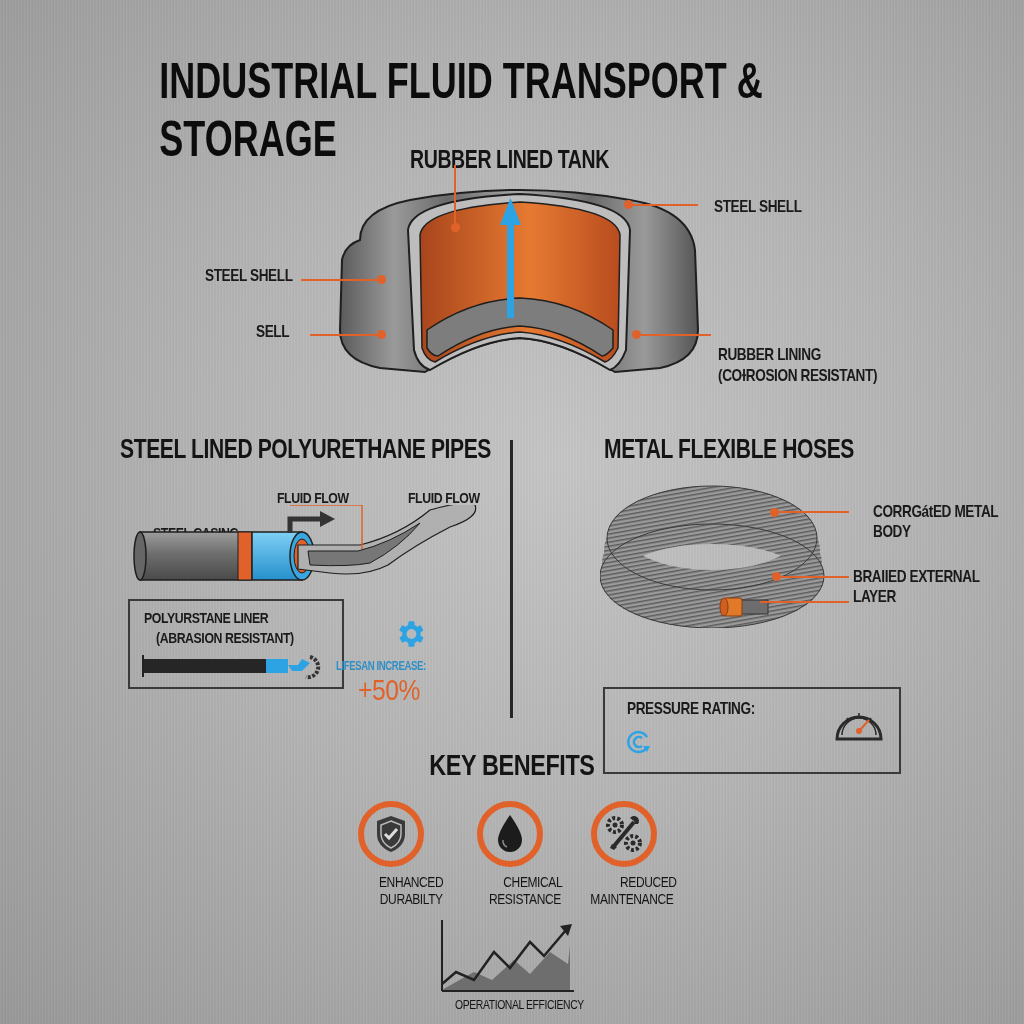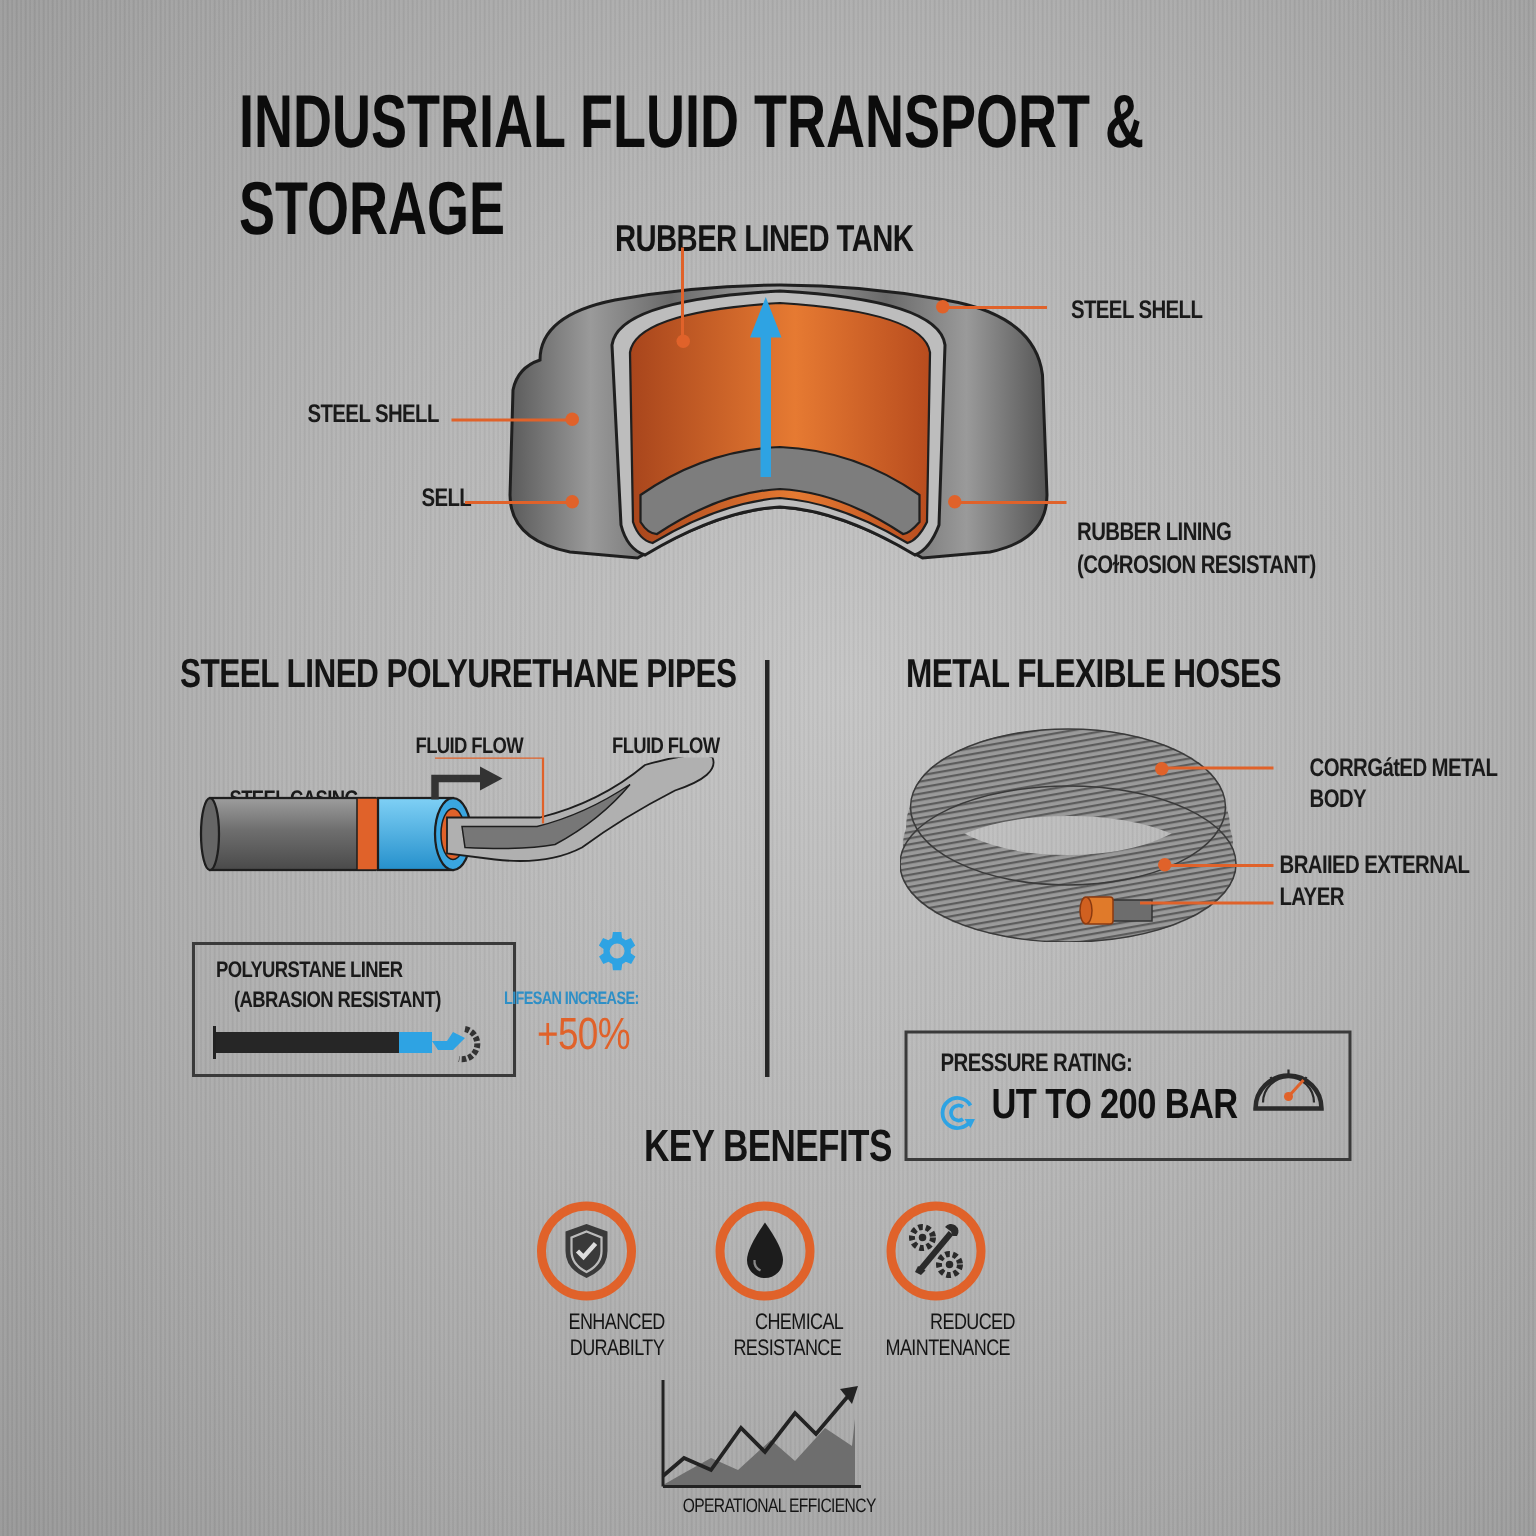--- a/index.html
+++ b/index.html
@@ -77,21 +77,21 @@
 <div class="abs" style="left:714px; top:197px;">
   <span class="cond lbl">STEEL SHELL</span>
 </div>
 
 <div class="abs" style="left:205px; top:266px;">
   <span class="cond lbl">STEEL SHELL</span>
 </div>
 <div class="callout" style="left:301px; top:279px; width:80px;"></div>
 <div class="cdot" style="left:377px; top:275px;"></div>
 
-<div class="abs" style="left:281px; top:322px;">
+<div class="abs" style="left:256px; top:322px;">
   <span class="cond lbl">SELL</span>
 </div>
 <div class="callout" style="left:310px; top:334px; width:70px;"></div>
 <div class="cdot" style="left:377px; top:330px;"></div>
 
 <div class="cdot" style="left:632px; top:330px;"></div>
 <div class="callout" style="left:636px; top:334px; width:75px;"></div>
 <div class="abs" style="left:718px; top:297px; line-height:21px;margin-top:47px;">
   <span class="cond lbl">RUBBER LINING</span><br>
   <span class="cond lbl">(COɫROSION RESISTANT)</span>
@@ -135,21 +135,21 @@
 
   <path d="M168 40 L230 40 Q270 30 300 5 Q335 -5 345 0 Q350 12 320 22 Q285 40 258 60 Q235 72 200 68 L168 64 Z" fill="#b0b0b0" stroke="#1e1e1e" stroke-width="1.2"></path>
   <path d="M178 46 L228 46 Q260 38 290 18 Q270 42 240 58 Q220 62 180 60 Z" fill="#777" stroke="#1e1e1e" stroke-width="1"></path>
 
   <path d="M160 28 L160 14 L192 14" fill="none" stroke="#333" stroke-width="5"></path>
   <polygon points="190,6 205,14 190,22" fill="#333"></polygon>
 
   <path d="M160 0 L232 0 L232 44" fill="none" stroke="#e0622a" stroke-width="1.5"></path>
 </svg>
 
-<div class="box" style="left:128px; top:628px; width:212px; height:86px;">
+<div class="box" style="left:128px; top:599px; width:212px; height:86px;">
   <div class="abs" style="left:14px; top:8px;">
     <span class="cond lbl-sm">POLYURSTANE LINER</span>
   </div>
   <div class="abs" style="left:26px; top:28px;">
     <span class="cond lbl-sm">(ABRASION RESISTANT)</span>
   </div>
   <svg class="abs" style="left:12px; top:50px;" width="190" height="30" viewBox="0 0 190 30">
     <rect x="0" y="4" width="2" height="22" fill="#222"></rect>
     <rect x="2" y="8" width="122" height="14" fill="#262626"></rect>
     <rect x="124" y="8" width="22" height="14" fill="#2ea3e3"></rect>
@@ -210,23 +210,20 @@
 
 <div class="box" style="left:603px; top:639px; width:294px; height:83px;margin-top:48px;">
   <div class="abs" style="left:22px; top:10px;">
     <span class="cond lbl">PRESSURE RATING:</span>
   </div>
   <svg class="abs" style="left:20px; top:38px;" width="28" height="28" viewBox="0 0 28 28">
     <path d="M22 10 A10 10 0 1 0 22 20" fill="none" stroke="#2ea3e3" stroke-width="2.5"></path>
     <path d="M17 11 A5 5 0 1 0 17 19" fill="none" stroke="#2ea3e3" stroke-width="2.5"></path>
     <polygon points="18,19 25,19 22,25" fill="#2ea3e3"></polygon>
   </svg>
-  <div class="abs" style="left:56px; top:31px;">
-    <span class="cond" style="font-size:28px; transform:scaleX(0.82); color:#111;">UT TO 200 BAR</span>
-  </div>
   <svg class="abs" style="left:228px; top:14px;" width="52" height="42" viewBox="0 0 52 42">
     <path d="M4 36 A22 22 0 0 1 48 36 Z" fill="none" stroke="#2a2a2a" stroke-width="3"></path>
     <path d="M9 32 A17 17 0 0 1 43 32" fill="none" stroke="#2a2a2a" stroke-width="1.5"></path>
     <line x1="26" y1="10" x2="26" y2="14" stroke="#2a2a2a" stroke-width="1.5"></line>
     <line x1="14" y1="15" x2="16" y2="18" stroke="#2a2a2a" stroke-width="1.5"></line>
     <line x1="38" y1="15" x2="36" y2="18" stroke="#2a2a2a" stroke-width="1.5"></line>
     <line x1="26" y1="28" x2="36" y2="17" stroke="#e0622a" stroke-width="2"></line>
     <circle cx="26" cy="28" r="3" fill="#e0622a"></circle>
   </svg>
 </div>

